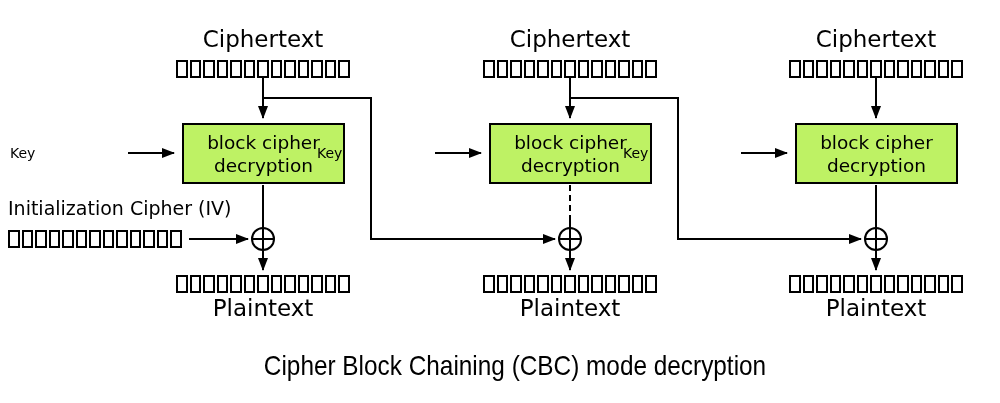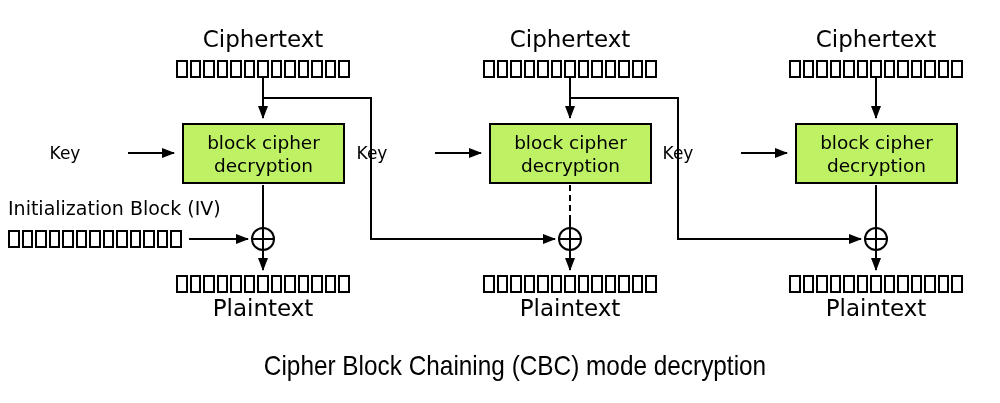--- a/index.html
+++ b/index.html
@@ -13,22 +13,22 @@
   }
   .stage svg{position:absolute;left:0;top:0;}
   .lbl{
     position:absolute;
     transform:translateX(-50%);
     font-size:23px;line-height:23px;
     white-space:nowrap;
   }
   .key-lbl{
     position:absolute;
-    width:110px;text-align:center;
-    font-size:17px;line-height:24px;
+    width:110px;text-align:left;
+    font-size:14px;line-height:24px;
     white-space:nowrap;
   }
   .iv-lbl{
     position:absolute;left:8px;top:197px;
     font-size:19px;line-height:23px;
     white-space:nowrap;
   }
   .dbox{
     position:absolute;
     width:163px;height:61px;
@@ -116,21 +116,21 @@
       <i></i>
       <i></i>
       <i></i>
       <i></i>
       <i></i>
       <i></i>
       <i></i>
     </div>
   <div class="key-lbl" style="left:10px;top:141px">Key</div>
   <div class="dbox" style="left:182px;top:123px">block cipher decryption</div>
-  <div class="iv-lbl">Initialization Block (IV)</div>
+  <div class="iv-lbl">Initialization Cipher (IV)</div>
   <div class="strip" style="left:8px;top:230px">
       <i></i>
       <i></i>
       <i></i>
       <i></i>
       <i></i>
       <i></i>
       <i></i>
       <i></i>
       <i></i>

